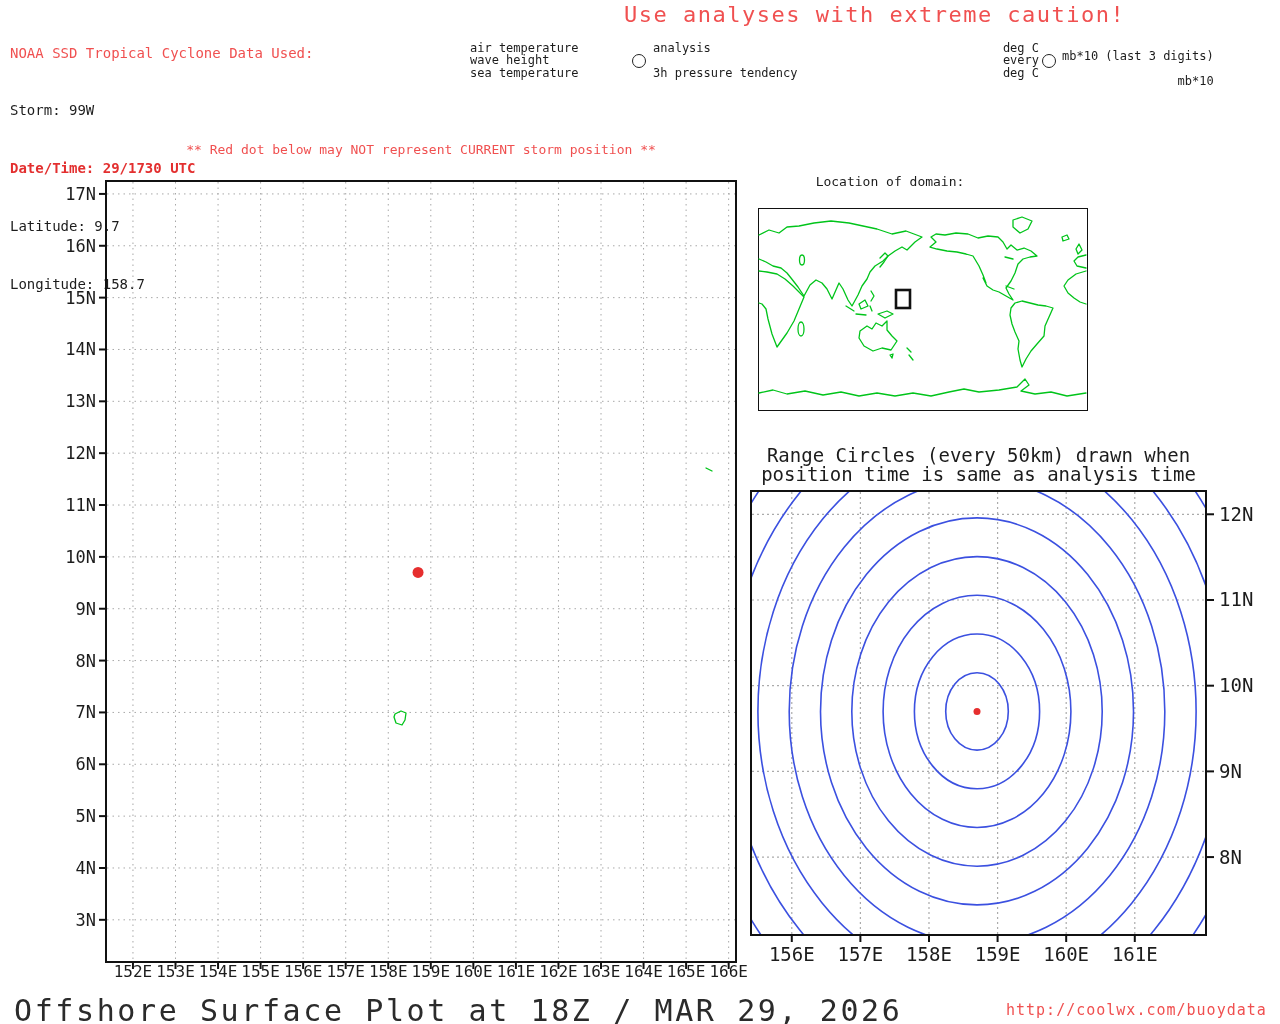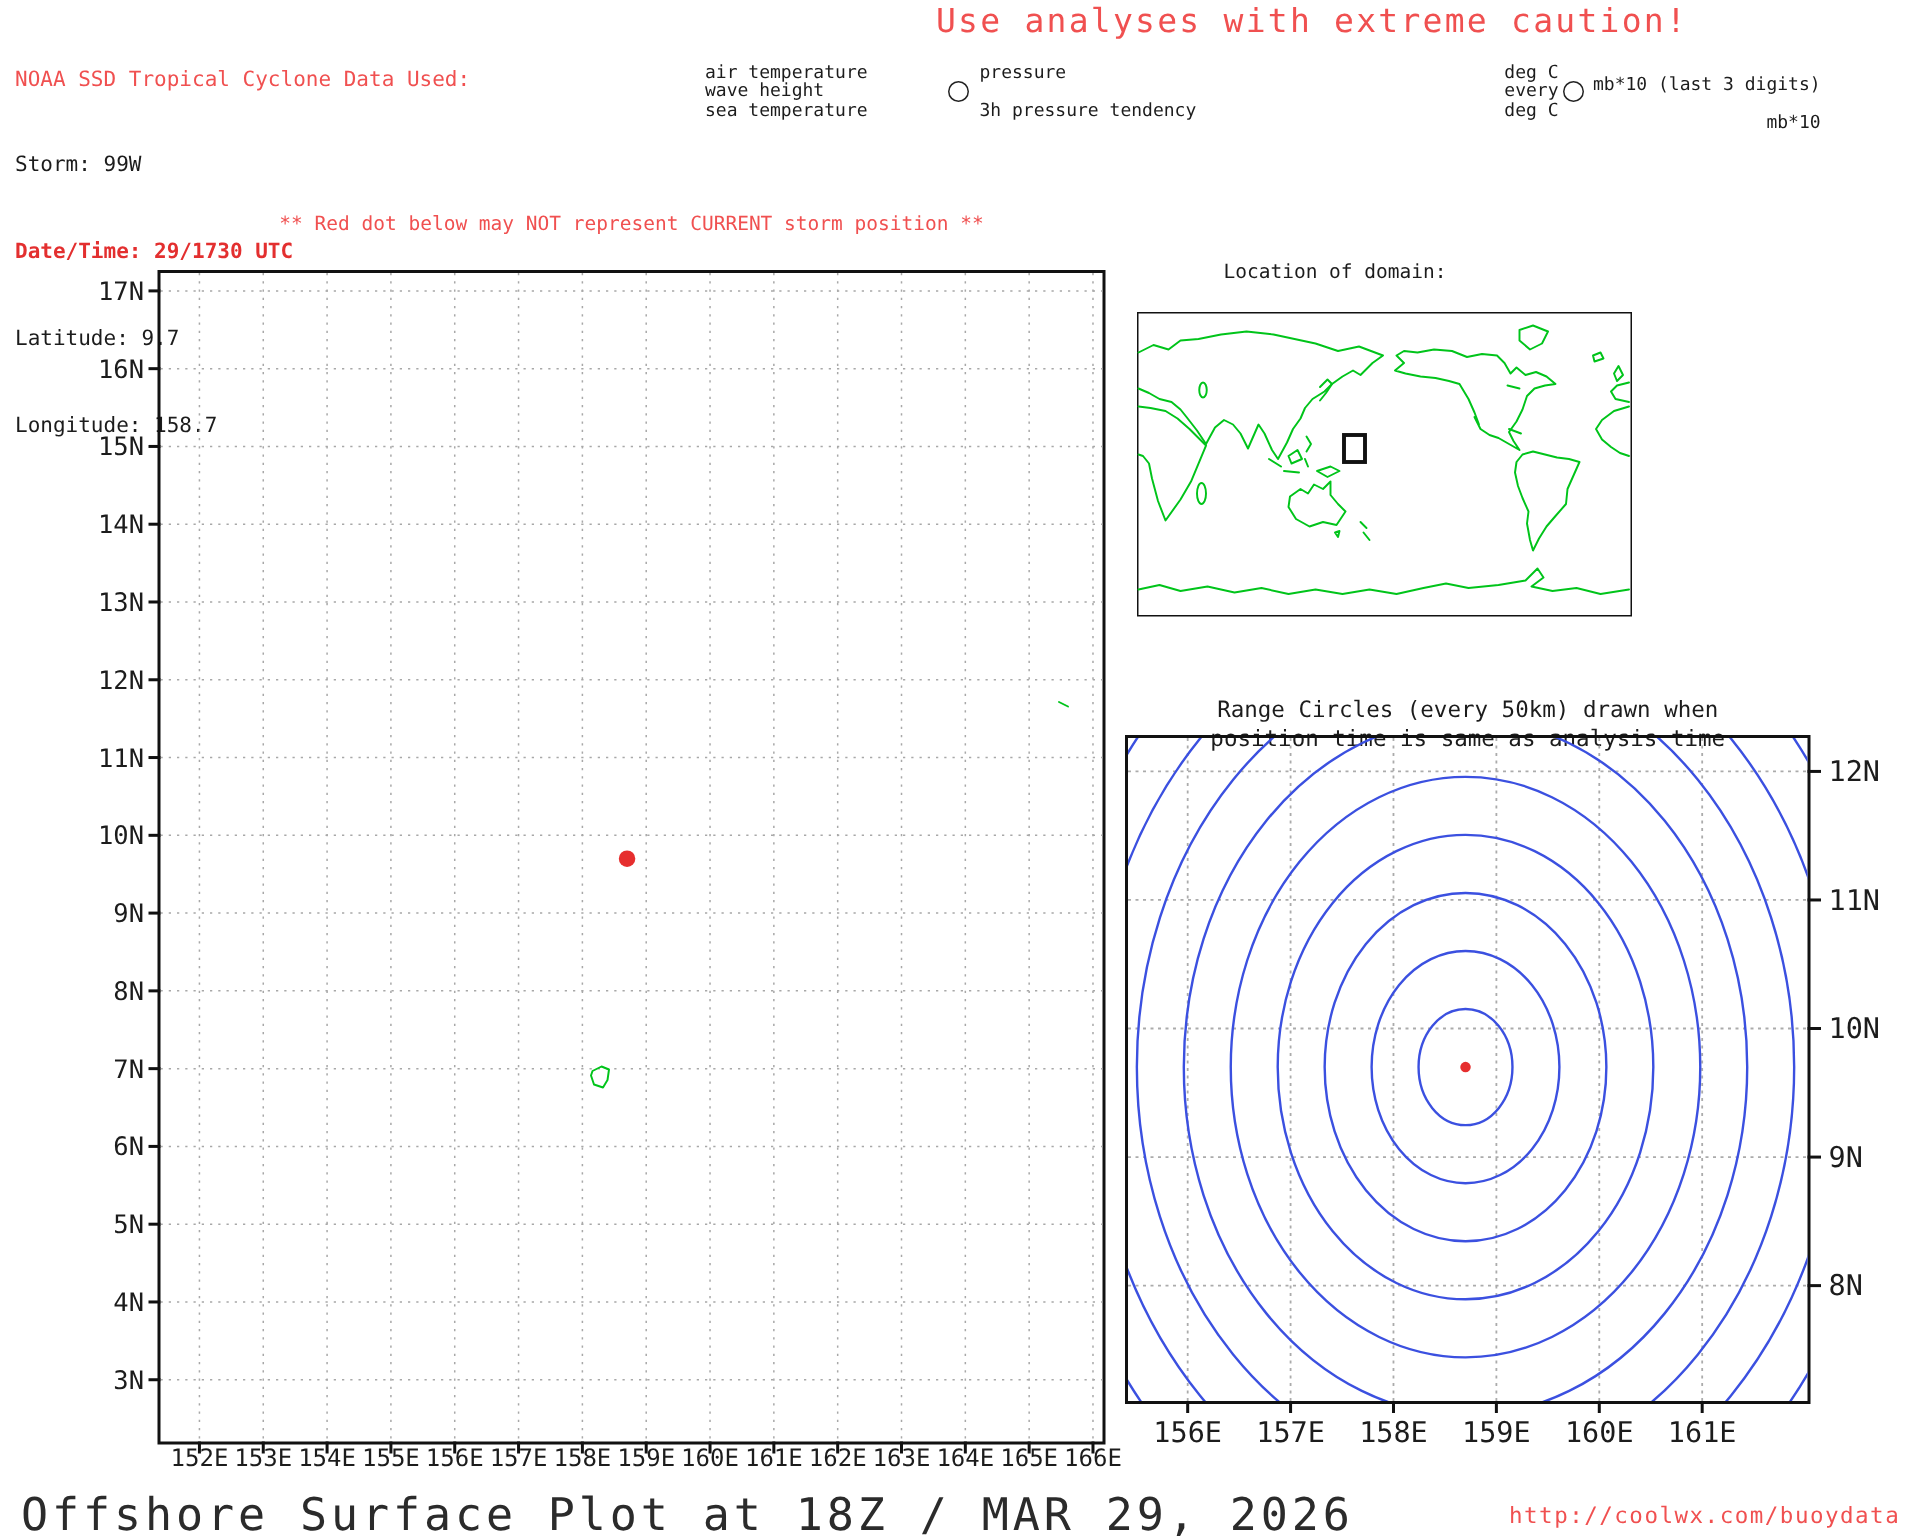--- a/index.html
+++ b/index.html
@@ -16,21 +16,21 @@
   .caution{left:624px;top:2px;font-size:22px;letter-spacing:1.5px;color:var(--red);}
   .leg{font-size:12px;line-height:12.3px;}
   .leg div{height:12.3px;}
   .leg-right-col div{white-space:pre;}
   .leg-circle{width:14px;height:14px;border:1.6px solid #222;border-radius:50%;background:#fff;}
   .warning{left:105px;top:142px;width:632px;text-align:center;font-size:13px;color:var(--red);}
   .panel{border:2px solid #111;}
   #main-plot{left:105px;top:180px;width:632px;height:783px;}
   #domain-map-panel{left:758px;top:208px;width:330px;height:203px;border:1.5px solid #111;}
   .map-title{left:758px;top:174px;width:264px;text-align:center;font-size:13px;}
-  .range-title{left:750px;top:446px;width:457px;text-align:center;font-size:15px;line-height:18.5px;margin-top:18px;}
+  .range-title{left:750px;top:446px;width:457px;text-align:center;font-size:19px;line-height:18.5px;}
   #range-plot{left:750px;top:490px;width:457px;height:446px;}
   svg{overflow:visible;display:block;}
   .grid{stroke:#a8a8a8;stroke-width:1;stroke-dasharray:1.5 4;fill:none;}
   .grid2{stroke:#ababab;stroke-width:1.2;stroke-dasharray:2 3;fill:none;}
   .tick{stroke:#111;stroke-width:2;}
   .albl{fill:var(--ink);font-family:"DejaVu Sans Mono",monospace;}
   .coast{fill:none;stroke:var(--green);stroke-width:1.3;stroke-linejoin:round;stroke-linecap:round;}
   .ring{fill:none;stroke:var(--blue);stroke-width:1.6;}
   .footer-title{left:14px;top:993px;font-size:30px;letter-spacing:2.6px;color:#2b2b2b;white-space:nowrap;}
   .footer-url{left:1006px;top:1001px;font-size:15px;letter-spacing:1px;color:var(--red);white-space:nowrap;}
@@ -48,21 +48,21 @@
 
 <div class="abs caution">Use analyses with extreme caution!</div>
 
 <div class="abs leg" style="left:470px;top:42px;width:158px;">
   <div>air temperature</div>
   <div>wave height</div>
   <div>sea temperature</div>
 </div>
 <div class="abs leg-circle" style="left:632px;top:54px;"></div>
 <div class="abs leg leg-right-col" style="left:653px;top:42px;">
-  <div>pressure</div>
+  <div>analysis</div>
   <div></div>
   <div>3h pressure tendency</div>
 </div>
 
 <div class="abs leg" style="left:955px;top:42px;width:84px;text-align:right;">
   <div>deg C</div>
   <div>every</div>
   <div>deg C</div>
 </div>
 <div class="abs leg-circle" style="left:1042px;top:54px;"></div>

